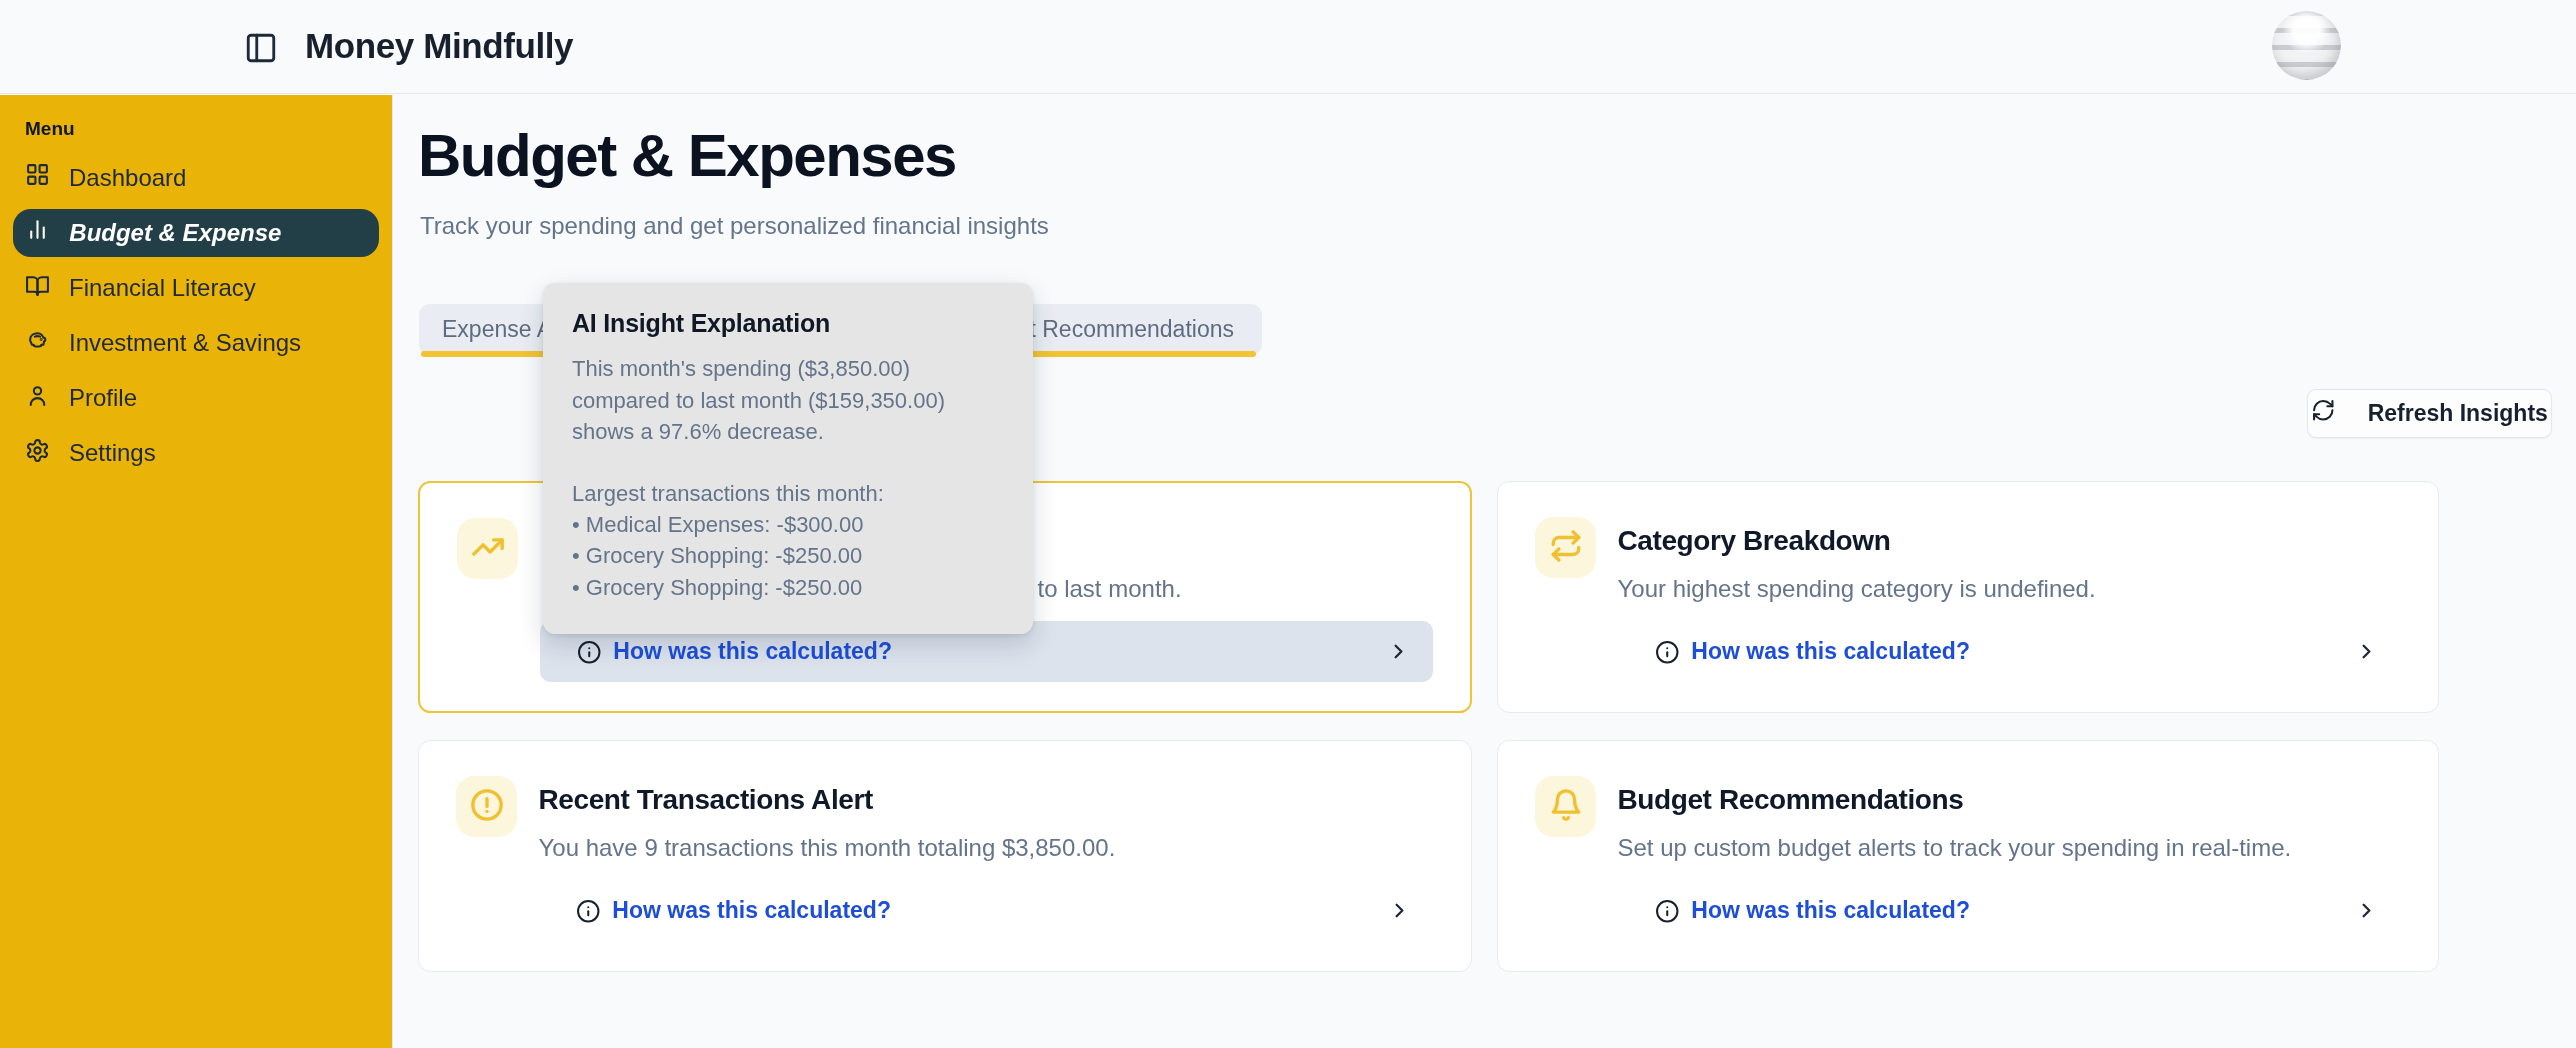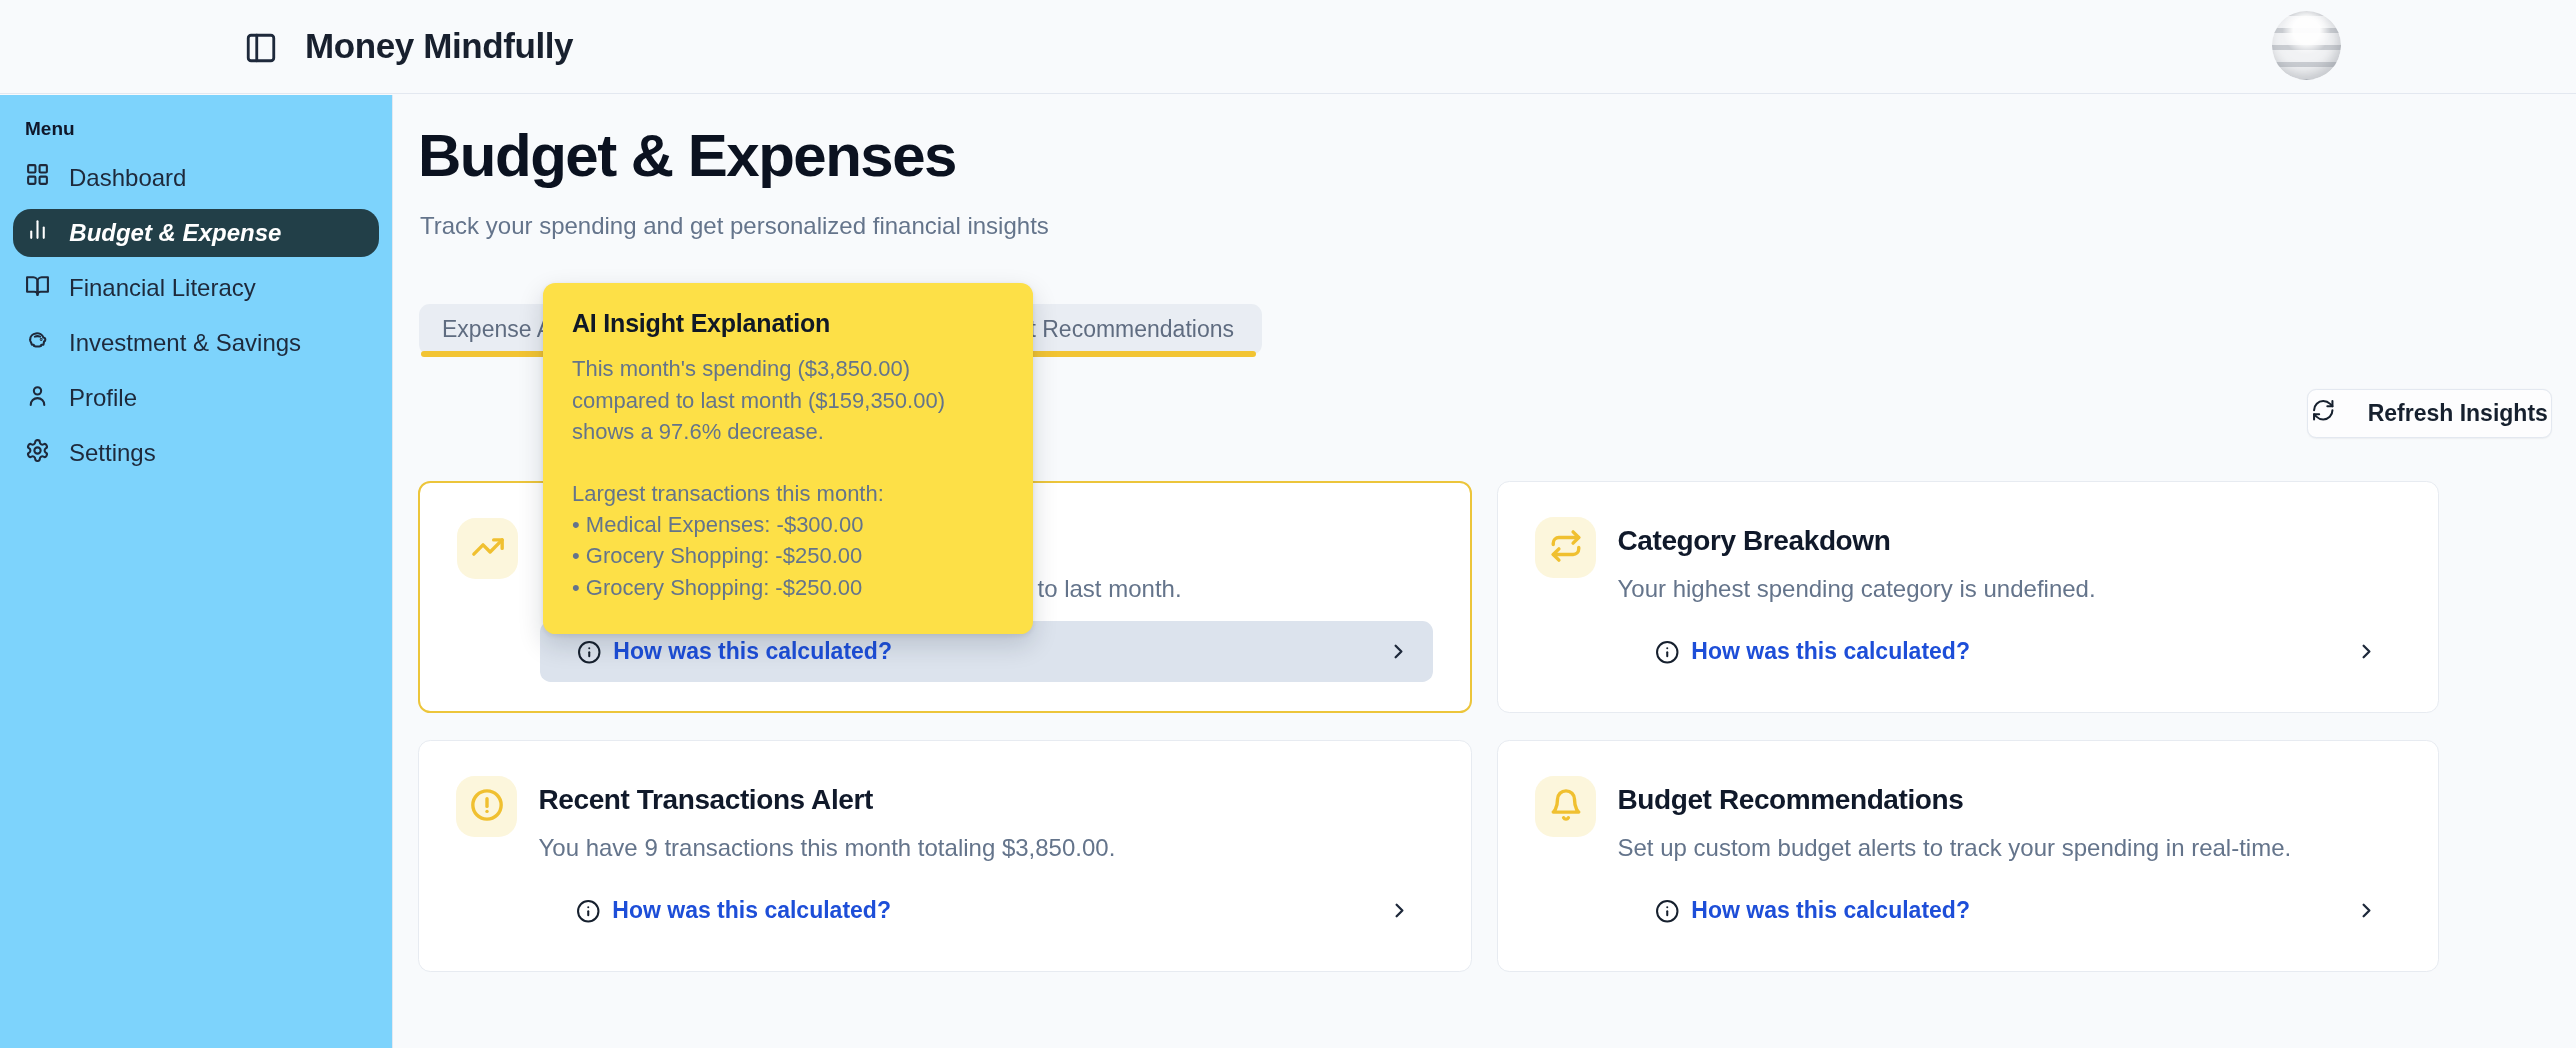--- a/index.html
+++ b/index.html
@@ -31,21 +31,21 @@
     background:
       radial-gradient(circle at 50% 28%, rgba(255,255,255,0.95) 0 22%, rgba(255,255,255,0) 40%),
       repeating-linear-gradient(180deg, #c9ccd1 0 5.4px, #f1f2f4 5.4px 17px),
       #e9eaee;
     box-shadow:inset -3.1px -6.1px 10.7px rgba(120,125,135,0.35);
   }
 
   
   .sidebar {
     position:absolute; left:0; top:95px; width:393px; bottom:0;
-    background:#7dd3fc; border-right:1.5px solid #e3e8f0;
+    background:#eab308; border-right:1.5px solid #e3e8f0;
   }
   .menu-label {
     position:absolute; left:25px; top:23px;
     font-size:19px; font-weight:700; color:#0f172a;
   }
   .nav { position:absolute; left:0; top:55px; right:0; }
   .nav-item {
     height:55px; display:flex; align-items:center;
     padding-left:25px; gap:19px; cursor:pointer;
     font-size:24px; color:#1e293b; font-weight:400;
@@ -120,21 +120,21 @@
     display:flex; align-items:center; padding:0 23px 0 37px; cursor:pointer;
   }
   .calc-row.highlight { background:#dce3ed; }
   .calc-row .info-ic { width:24.5px; height:24.5px; flex:none; margin-right:12.3px; color:#16202e; }
   .calc-label { font-size:23px; font-weight:600; color:#1d4ed8; }
   .calc-row .chev { margin-left:auto; width:23px; height:23px; color:#1e293b; }
 
   
   .tooltip {
     position:absolute; left:150px; top:188px; width:490px; min-height:336px;
-    background:#fde047; border-radius:12.3px; padding:26px 29px 31px 29px;
+    background:#e5e5e5; border-radius:12.3px; padding:26px 29px 31px 29px;
     box-shadow:0 10.7px 26px rgba(15,23,42,0.16), 0 1.5px 4.6px rgba(15,23,42,0.08);
     z-index:20;
   }
   .tooltip-title { font-size:25px; font-weight:700; color:#101826; letter-spacing:-0.2px; margin-bottom:15.3px; }
   .tooltip-para  { font-size:22px; color:#64748b; line-height:1.42; }
   .tooltip-gap   { height:31px; }
   .tooltip-bullet{ font-size:22px; color:#64748b; line-height:1.42; }
 </style>
 </head>
 <body>

